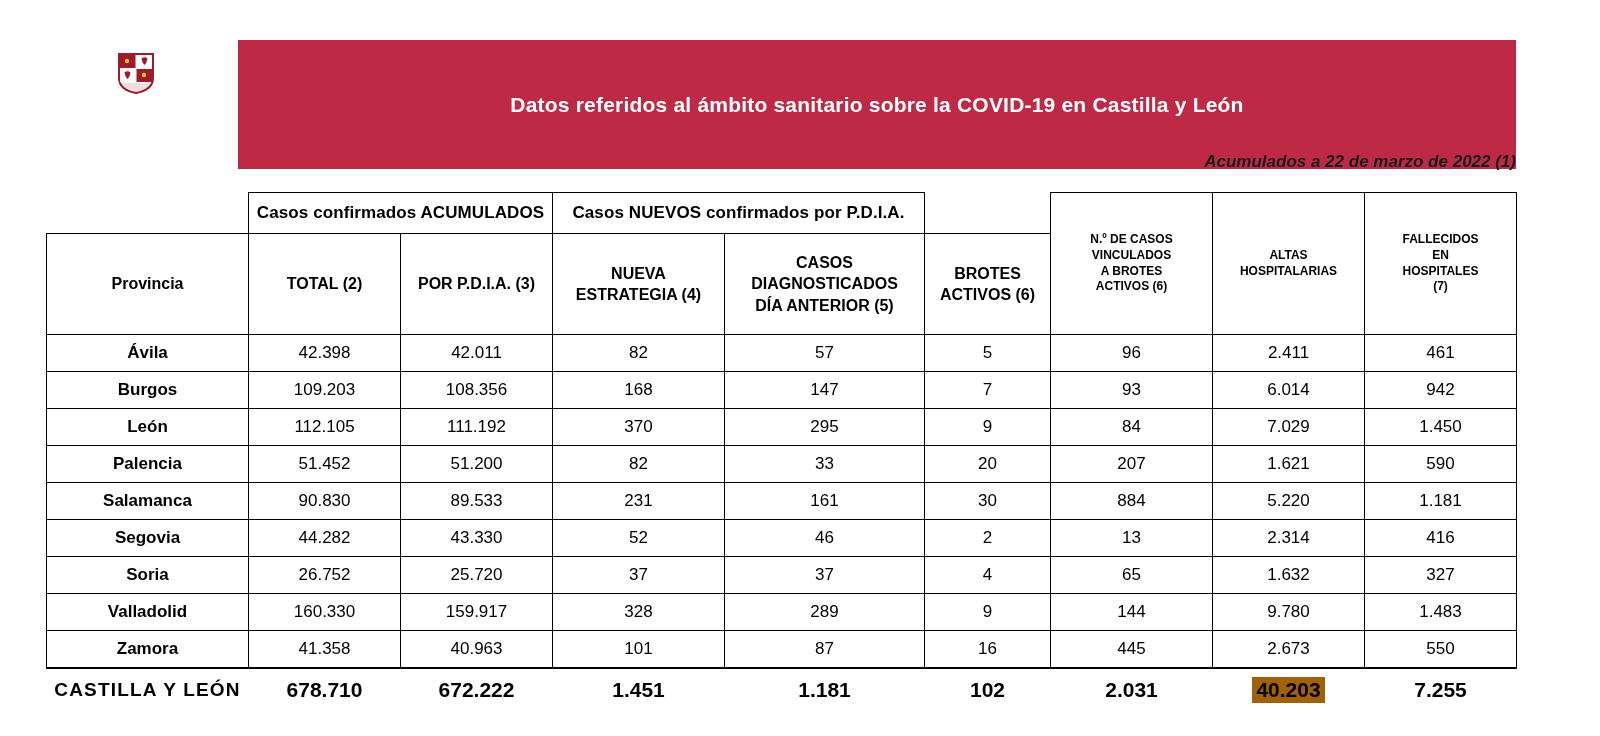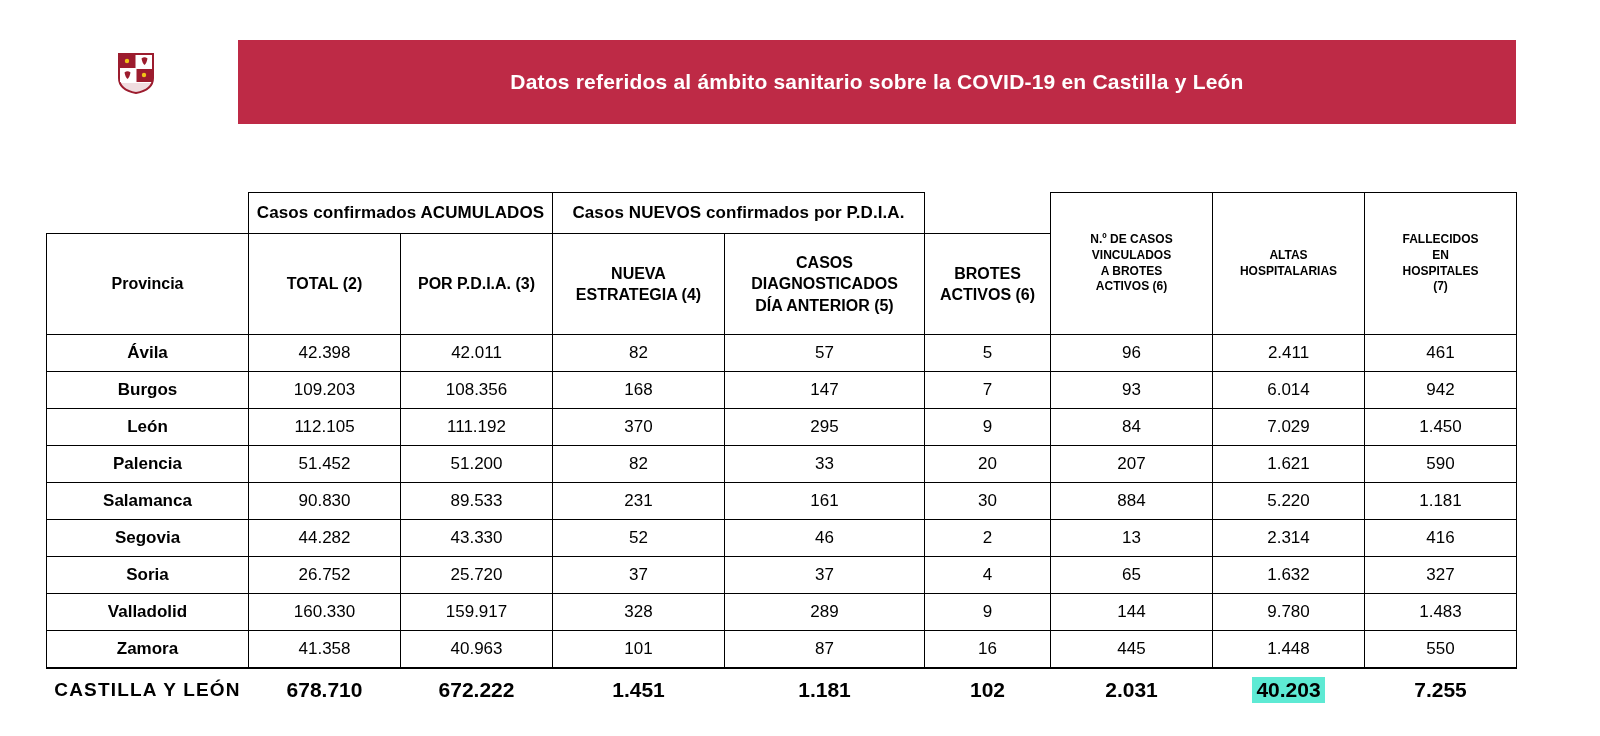--- a/index.html
+++ b/index.html
@@ -54,21 +54,21 @@
     white-space: nowrap;
   }
   .logo-text .l1 { display: block; }
   .logo-text .l2 { display: block; }
 
   .title-bar {
     position: absolute;
     left: 238px;
     top: 0;
     width: 1278px;
-    height: 84px;
+    height: 129px;
     background: #be2a46;
     display: flex;
     align-items: center;
     justify-content: center;
   }
   .title-bar .title-text {
     color: #ffffff;
     font-size: 21px;
     font-weight: bold;
     letter-spacing: 0.2px;
@@ -190,20 +190,21 @@
           </g>
         </svg>
       </div>
     </div>
 
     <div class="title-bar" style="background: rgb(190, 42, 70);">
       <div class="title-text">Datos referidos al ámbito sanitario sobre la COVID-19 en Castilla y León</div>
     </div>
   </div>
 
+  <div class="accum-note">Acumulados a 22 de marzo de 2022 (1)</div>
 
   <div class="table-wrap">
     <table class="covid">
       <colgroup>
         <col style="width:202px">
         <col style="width:152px">
         <col style="width:152px">
         <col style="width:172px">
         <col style="width:200px">
         <col style="width:126px">
@@ -347,34 +348,34 @@
             <td class="val">1.483</td>
           </tr>
           <tr>
             <td class="prov-name">Zamora</td>
             <td class="val">41.358</td>
             <td class="val">40.963</td>
             <td class="val">101</td>
             <td class="val">87</td>
             <td class="val">16</td>
             <td class="val">445</td>
-            <td class="val">1.448</td>
+            <td class="val">2.673</td>
             <td class="val">550</td>
           </tr>
         </tbody>
 
       <tfoot>
         <tr class="total-row">
           <td class="prov-name">CASTILLA Y LEÓN</td>
           <td>678.710</td>
           <td>672.222</td>
           <td>1.451</td>
           <td>1.181</td>
           <td>102</td>
           <td>2.031</td>
-          <td><span class="hl" style="background: #5eead4;">40.203</span></td>
+          <td><span class="hl" style="background: #a16207;">40.203</span></td>
           <td>7.255</td>
         </tr>
       </tfoot>
     </table>
   </div>
 
 </div>
 
 </body></html>

